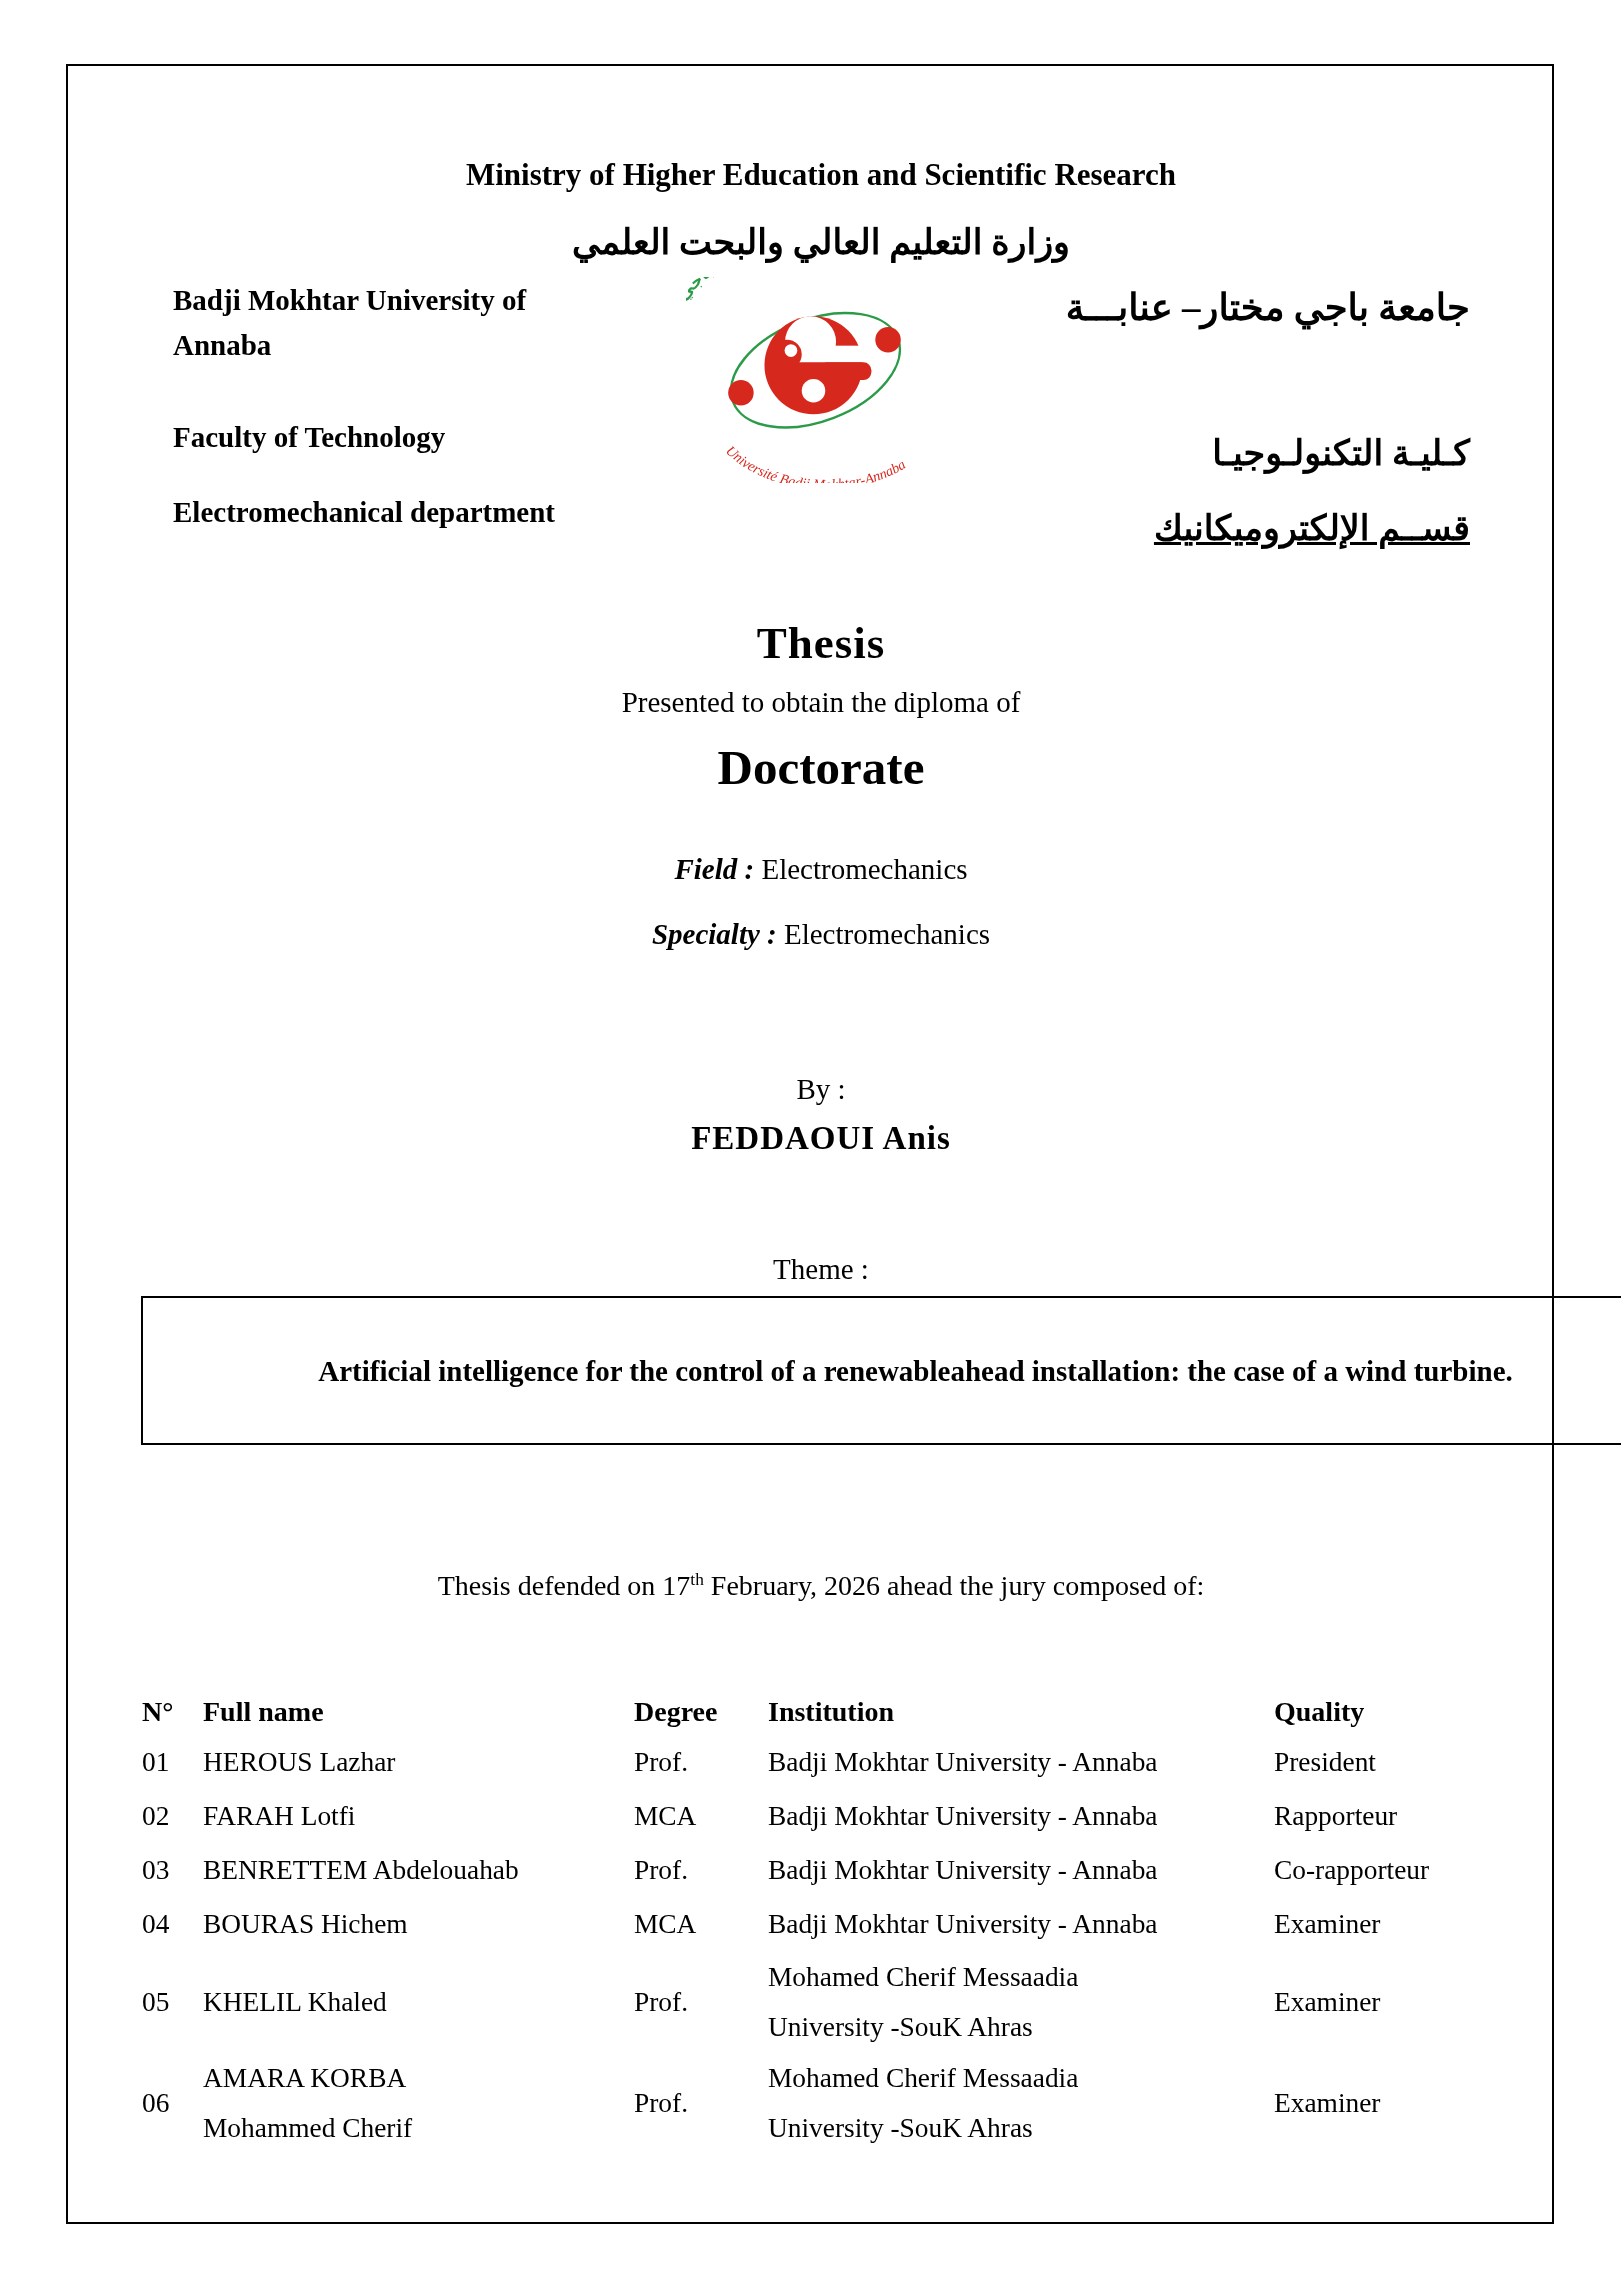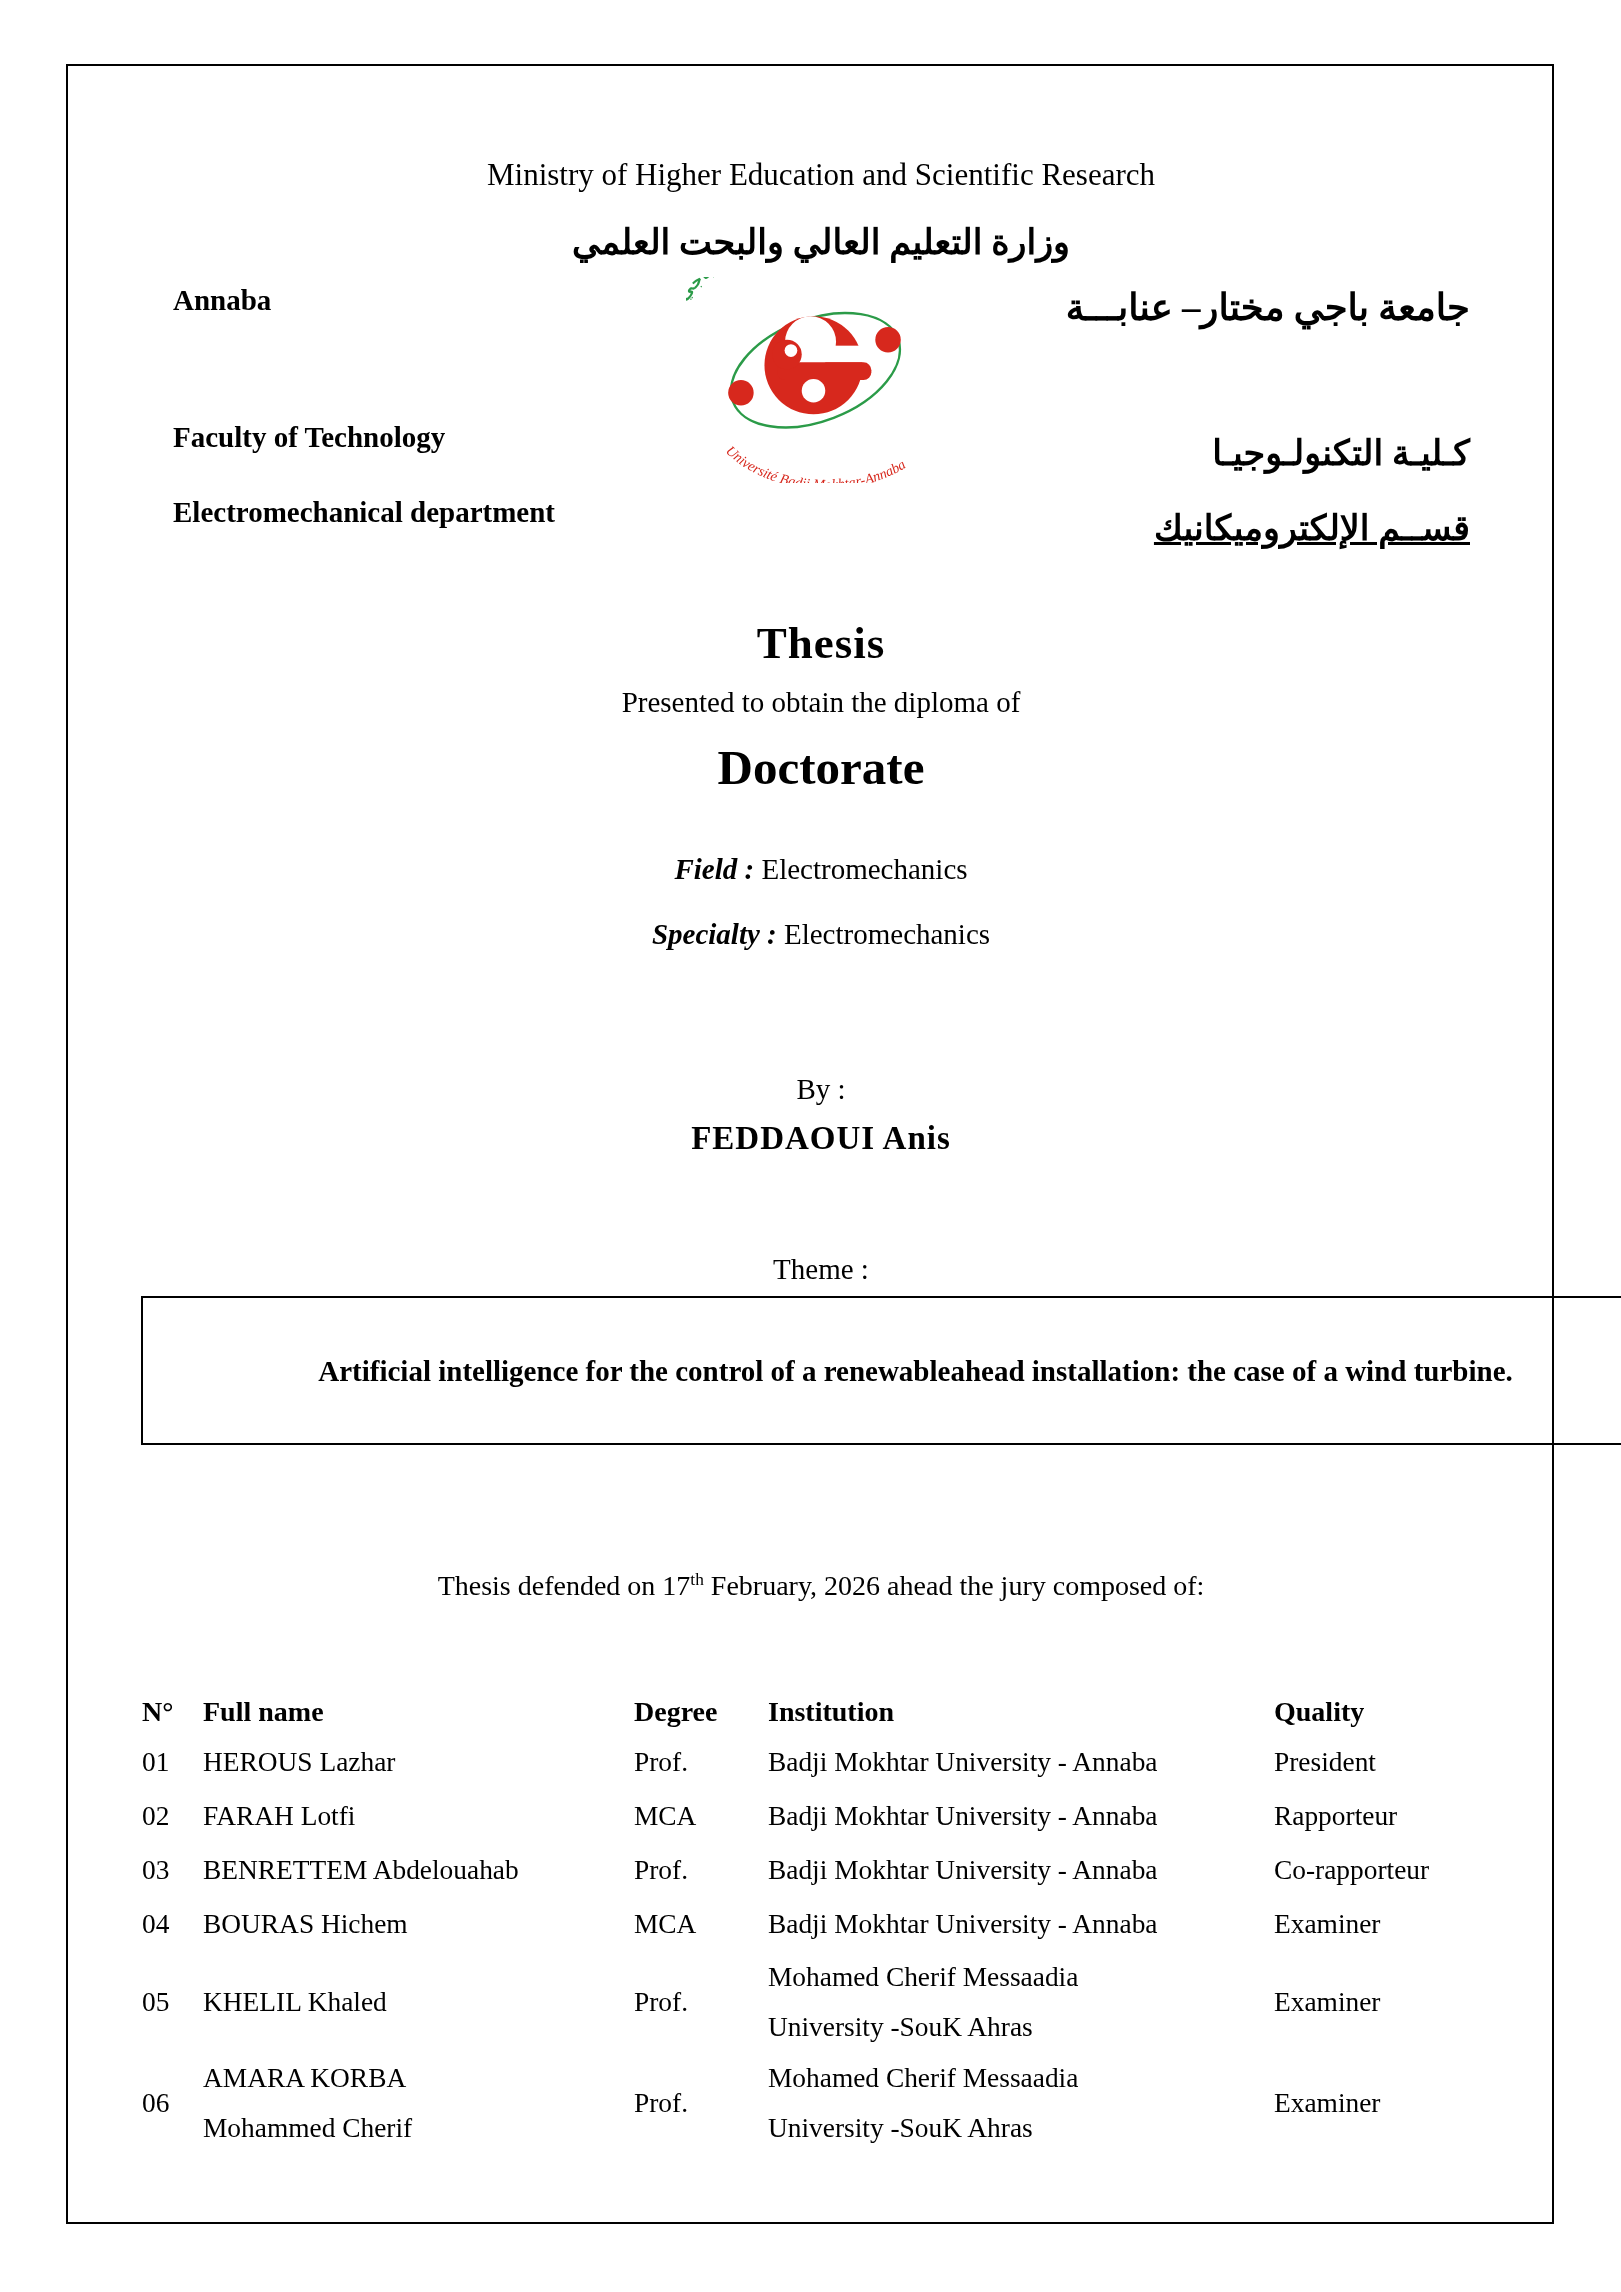--- a/index.html
+++ b/index.html
@@ -9,21 +9,21 @@
     font-family:"Liberation Serif","DejaVu Serif",serif;
     color:#000;
   }
   .abs{position:absolute;}
   .page-border{
     left:66px;top:64px;width:1488px;height:2160px;
     border:2px solid #000;box-sizing:border-box;
   }
   .center-band{left:88px;width:1466px;text-align:center;}
   .b{font-weight:bold;font-style:italic;}
-  .ministry-en{top:157px;font-size:31px;font-weight:normal;}
+  .ministry-en{top:157px;font-size:31px;font-weight:bold;}
   .ministry-ar{top:222px;font-size:35px;font-weight:bold;direction:rtl;}
   .univ-en{left:173px;top:278px;font-size:29px;font-weight:bold;line-height:45px;}
   .univ-ar{right:151px;top:286px;font-size:37px;font-weight:bold;direction:rtl;}
   .faculty-en{left:173px;top:421px;font-size:29px;font-weight:bold;}
   .faculty-ar{right:151px;top:433px;font-size:35px;font-weight:bold;direction:rtl;margin-left:40px;}
   .dept-en{left:173px;top:496px;font-size:29px;font-weight:bold;}
   .dept-ar{right:151px;top:508px;font-size:35px;font-weight:bold;direction:rtl;text-decoration:underline;}
   .logo{left:686px;top:277px;width:255px;height:206px;}
   .thesis-heading{top:617px;font-size:45px;font-weight:bold;letter-spacing:1px;}
   .presented{top:686px;font-size:29px;}
@@ -57,20 +57,21 @@
 </style>
 </head>
 <body>
 
 <div class="abs page-border"></div>
 
 <div class="abs center-band ministry-en">Ministry of Higher Education and Scientific Research</div>
 <div class="abs center-band ministry-ar">وزارة التعليم العالي والبحت العلمي</div>
 
 <div class="abs univ-en">
+  <div>Badji Mokhtar University of</div>
   <div>Annaba</div>
 </div>
 <div class="abs univ-ar">جامعة باجي مختار– عنابـــة</div>
 
 <svg class="abs logo" viewBox="0 0 260 210" xmlns="http://www.w3.org/2000/svg">
   <defs>
     <path id="arcTop" d="M 6,130 A 114,88 0 0 1 222,16"></path>
     <path id="arcBottom" d="M 40,178 A 112,80 0 0 0 244,78"></path>
   </defs>
   <g>

